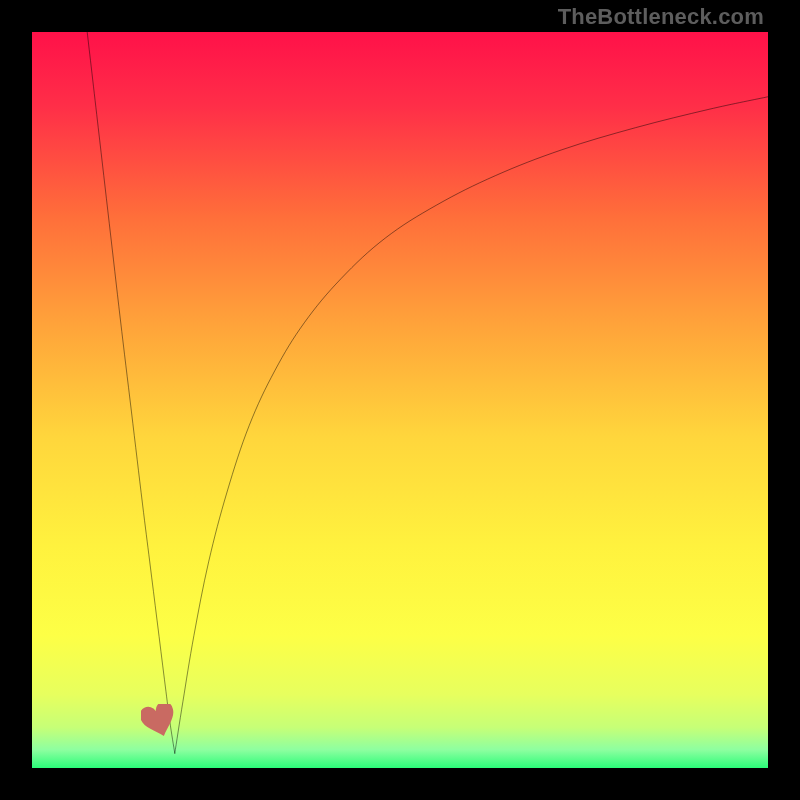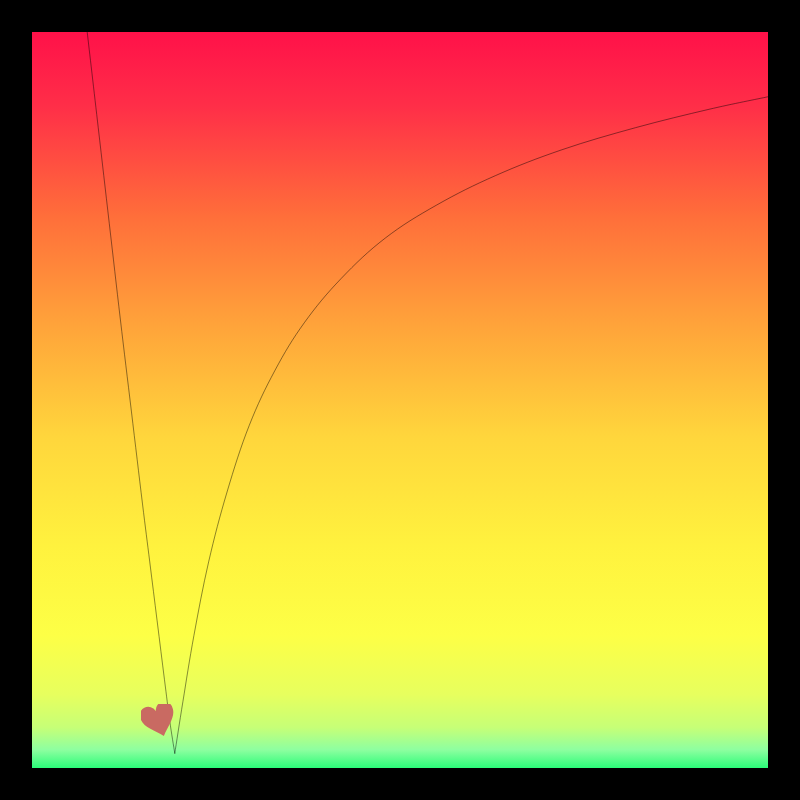--- a/index.html
+++ b/index.html
@@ -49,20 +49,21 @@
     color: #5d5d5d;
     letter-spacing: 0.2px;
     user-select: none;
   }
 </style>
 </head>
 <body>
 
 <div class="stage">
 
+  <div class="watermark">TheBottleneck.com</div>
 
   <div class="plot">
 
     <svg class="gradient" viewBox="0 0 100 100" preserveAspectRatio="none">
       <defs>
         <linearGradient id="bg-grad" x1="0" y1="0" x2="0" y2="1">
             <stop offset="0%" stop-color="#ff1149"></stop>
             <stop offset="10%" stop-color="#ff2e48"></stop>
             <stop offset="25%" stop-color="#ff6e3a"></stop>
             <stop offset="40%" stop-color="#ffa43a"></stop>

